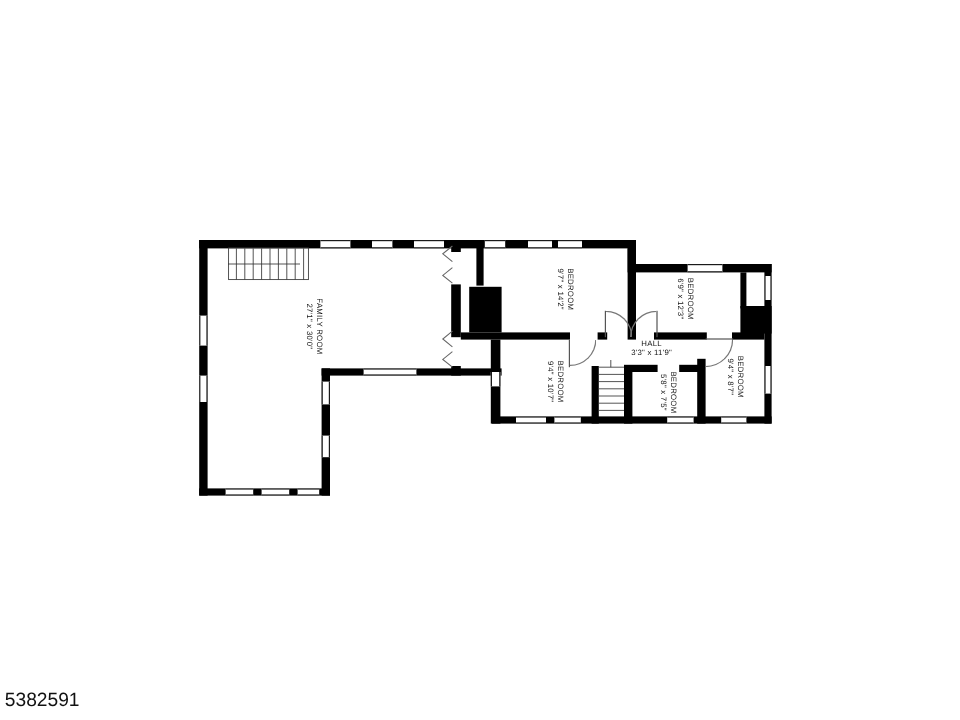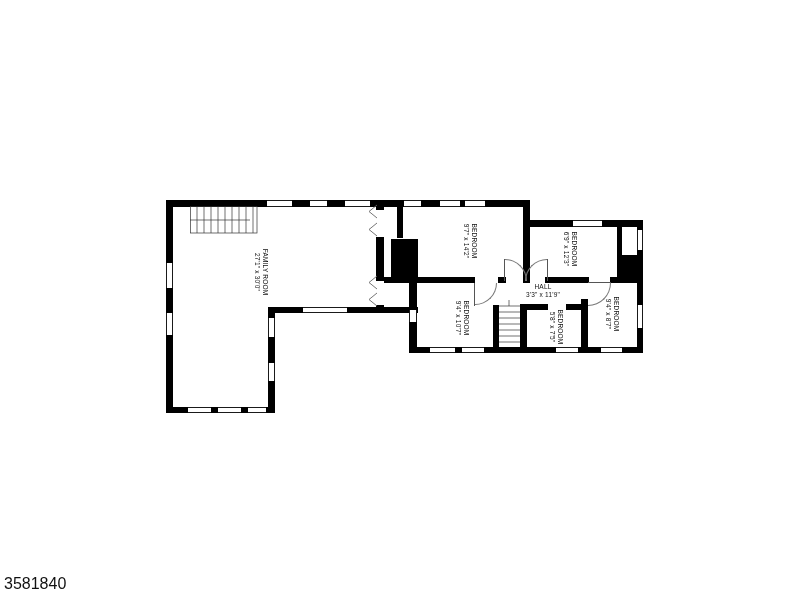--- a/index.html
+++ b/index.html
@@ -151,13 +151,13 @@
     <div>BEDROOM</div>
     <div>5'8" x 7'5"</div>
   </div>
   <div class="room-label vert" style="left:612px;top:314px">
     <div>BEDROOM</div>
     <div>9'4" x 8'7"</div>
   </div>
 
 </div>
 
-<div class="photo-id">3581840</div>
+<div class="photo-id">5382591</div>
 
 </body></html>

